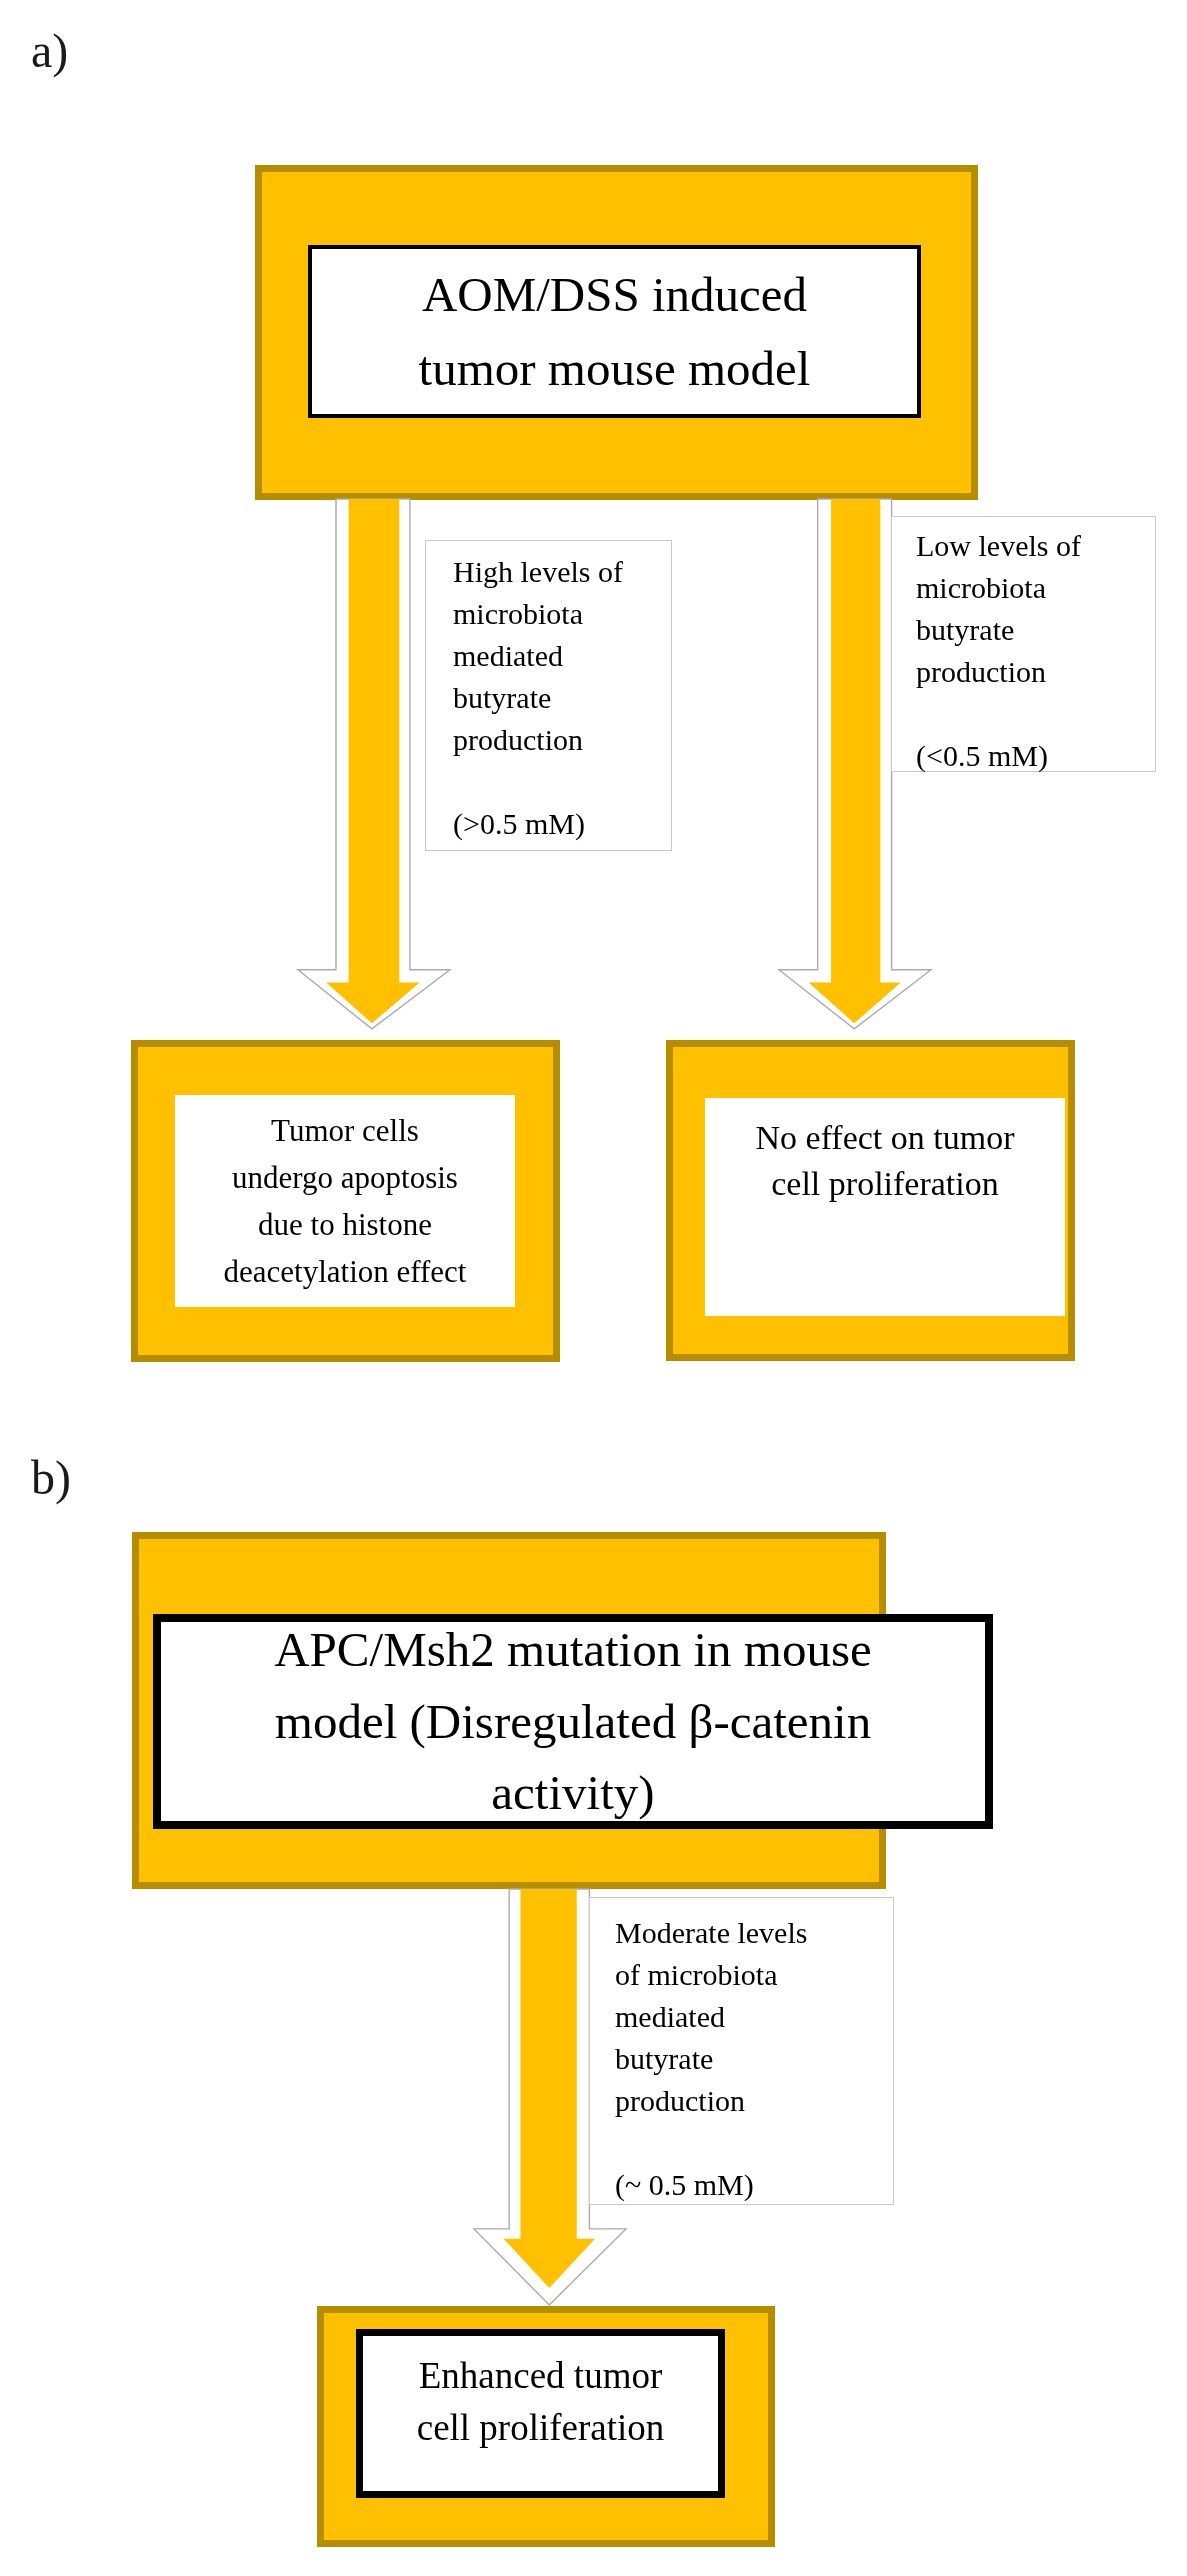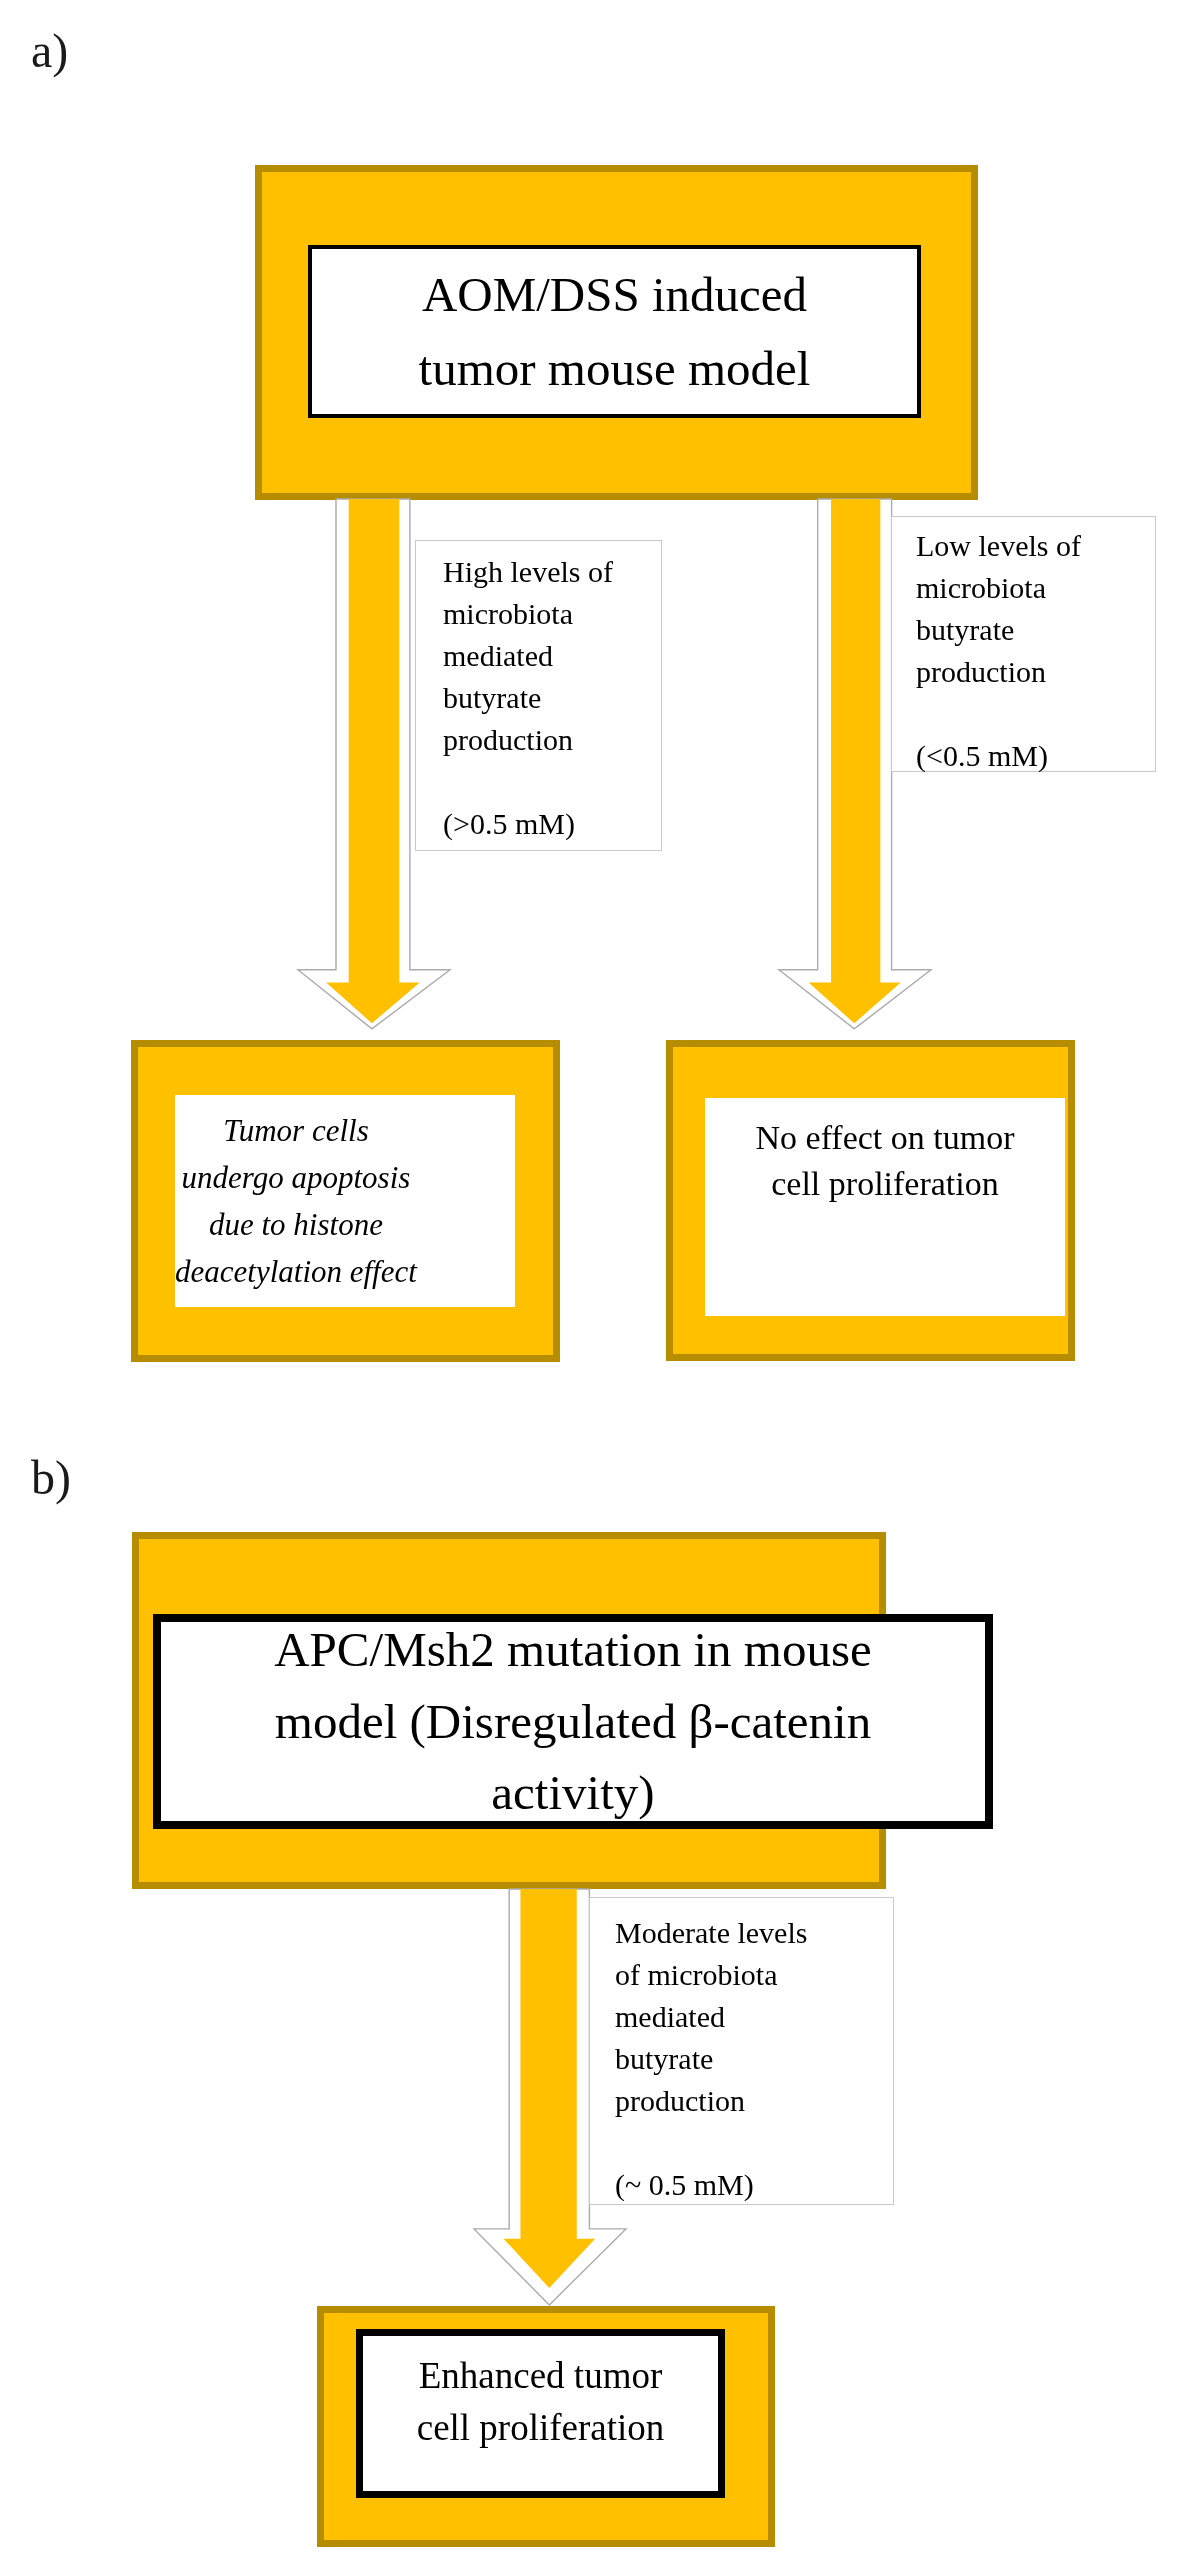--- a/index.html
+++ b/index.html
@@ -38,37 +38,37 @@
   <svg class="arrow" style="left:298px;top:499px;" width="152" height="532" viewBox="0 0 216 756">
     <polygon points="54,0 159,0 159,669 216,669 105,753 0,669 54,669" fill="#ffffff" stroke="#ABABAB" stroke-width="2"></polygon>
     <polygon points="72,0 144,0 144,687 173,687 105,745 40,687 72,687" fill="#FFC000"></polygon>
   </svg>
 
   <svg class="arrow" style="left:779px;top:499px;" width="152" height="532" viewBox="0 0 216 756">
     <polygon points="55,0 160,0 160,669 216,669 107,753 0,669 55,669" fill="#ffffff" stroke="#ABABAB" stroke-width="2"></polygon>
     <polygon points="74,0 144,0 144,687 173,687 107,745 42,687 74,687" fill="#FFC000"></polygon>
   </svg>
 
-  <div class="abs arrow-label" style="left:415px;top:540px;width:247px;height:311px;padding:9.8px 5.6px 0 27px;">High levels of
+  <div class="abs arrow-label" style="left:425px;top:540px;width:247px;height:311px;padding:9.8px 5.6px 0 27px;">High levels of
 microbiota
 mediated
 butyrate
 production
 
 (&gt;0.5 mM)</div>
 
   <div class="abs arrow-label" style="left:891px;top:516px;width:265px;height:256px;padding:8.4px 5.6px 0 24px;">Low levels of
 microbiota
 butyrate
 production
 
 (&lt;0.5 mM)</div>
 
   <div class="abs gold-box" style="left:131px;top:1040px;width:429px;height:322px;">
-    <div class="abs inner-plain" style="left:37px;top:48px;width:340px;height:212px;display:flex;align-items:center;font-style:italic;">
+    <div class="abs inner-plain" style="left:37px;top:48px;width:340px;height:212px;display:flex;align-items:center;justify-content:center;">
       <div class="outcome-text" style="font-size:31px;line-height:1.52;">Tumor cells
 undergo apoptosis
 due to histone
 deacetylation effect</div>
     </div>
   </div>
 
   <div class="abs gold-box" style="left:666px;top:1040px;width:409px;height:321px;">
     <div class="abs inner-plain" style="left:32px;top:51px;width:360px;height:218px;">
       <div class="outcome-text" style="font-size:34px;line-height:1.35;padding-top:17px;">No effect on tumor

